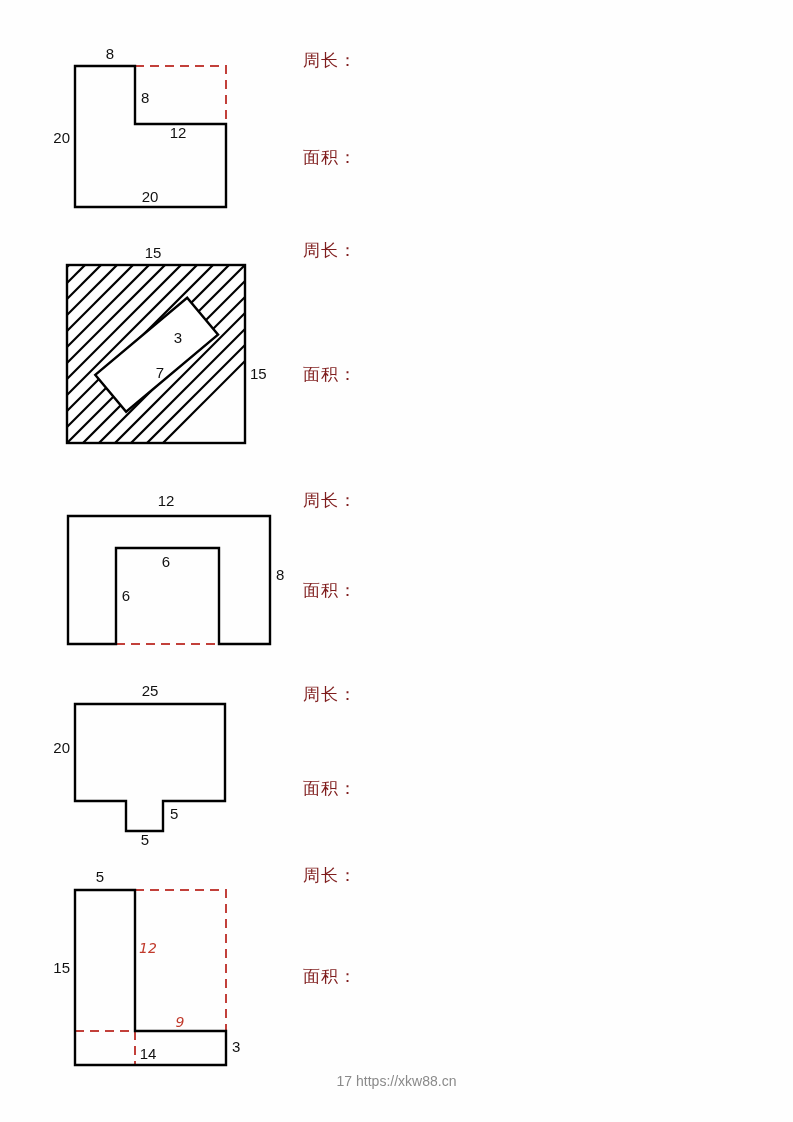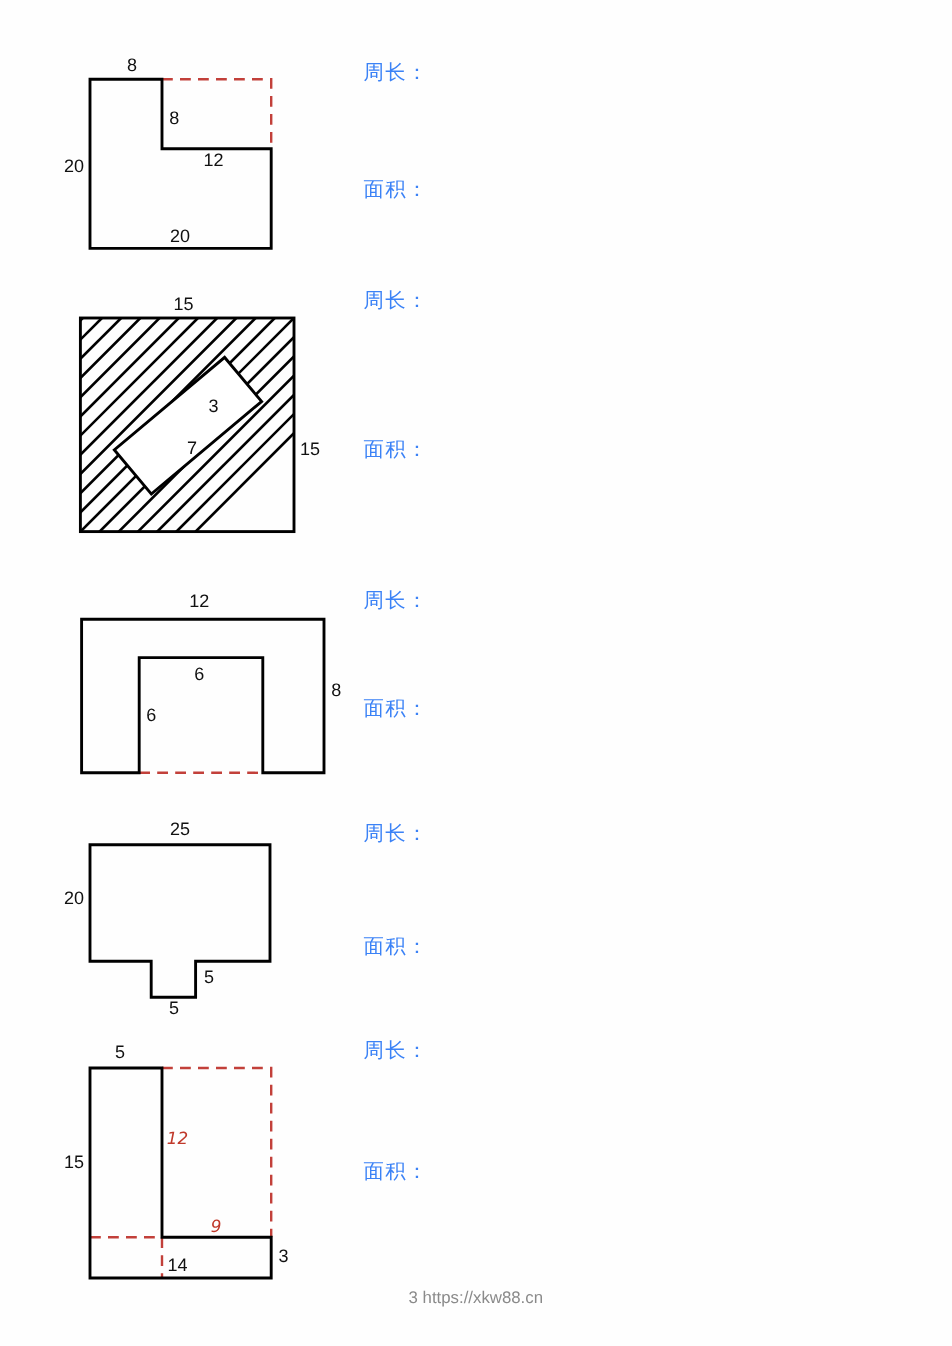--- a/index.html
+++ b/index.html
@@ -25,21 +25,21 @@
     width: 793px;
   }
   .fig-svg {
     position: absolute;
     left: 0;
     top: 0;
     overflow: visible;
   }
   .answer-block {
     position: absolute;
-    color: #3b82f6;
+    color: #7f1d1d;
     font-family: Liberation Serif, serif;
     font-size: 17px;
     letter-spacing: 1px;
     white-space: nowrap;
   }
   .dim-label {
     font-family: "Liberation Sans", sans-serif;
     font-size: 15px;
     fill: #111111;
   }
@@ -200,15 +200,15 @@
       <text class="dim-label" x="70" y="113" text-anchor="end">15</text>
       <text class="dim-label" x="148" y="199" text-anchor="middle">14</text>
       <text class="dim-label" x="232" y="192" text-anchor="start">3</text>
       <text class="red-hand" x="139" y="93" text-anchor="start">12</text>
       <text class="red-hand" x="180" y="167" text-anchor="middle">9</text>
     </svg>
     <div class="answer-block" style="left:303px;top:4px;">周长：</div>
     <div class="answer-block" style="left:303px;top:105px;">面积：</div>
   </div>
 
-  <div class="footer" style="top:1073px;">3 https://xkw88.cn</div>
+  <div class="footer" style="top:1073px;">17 https://xkw88.cn</div>
 
 </div>
 
 </body></html>

